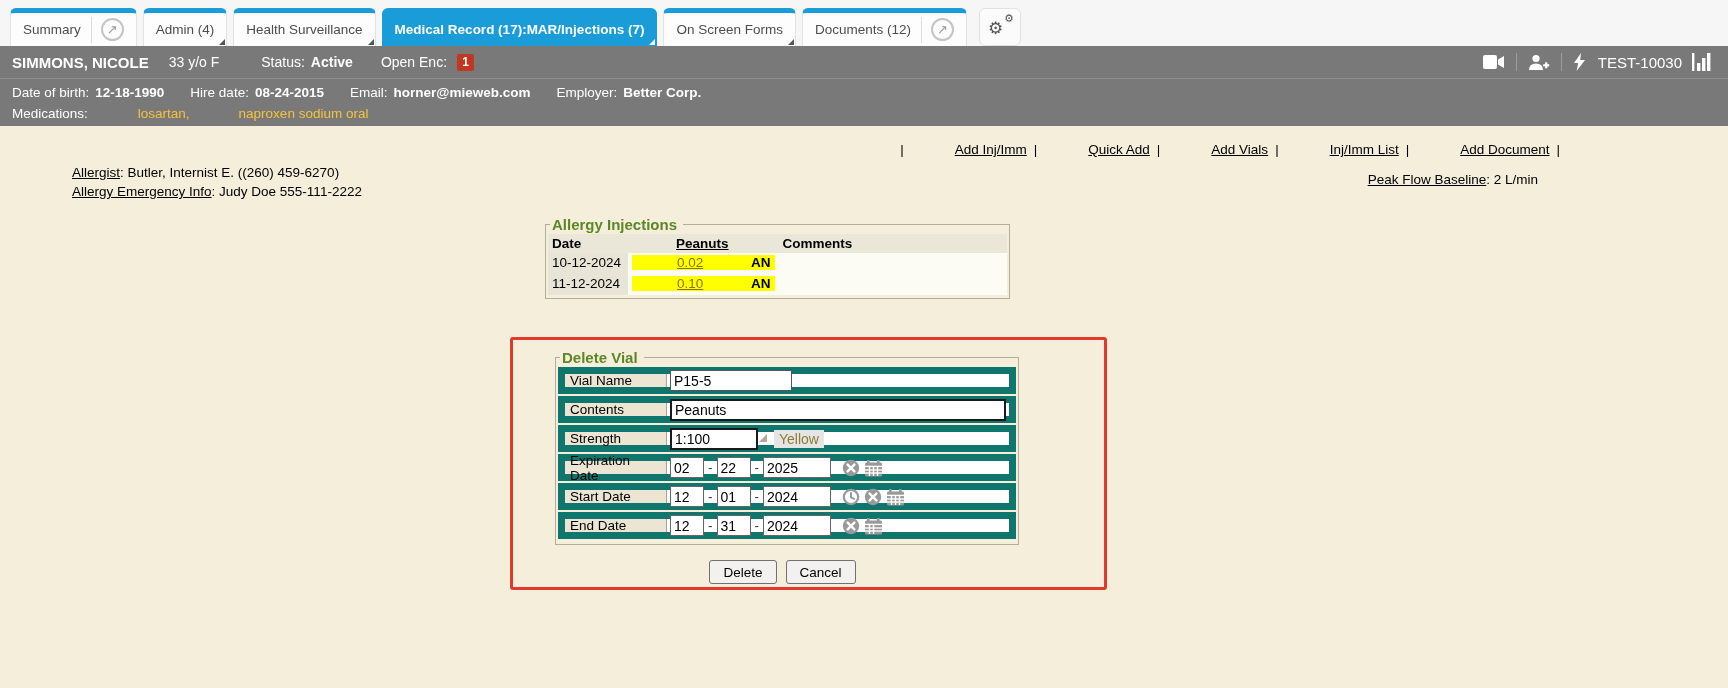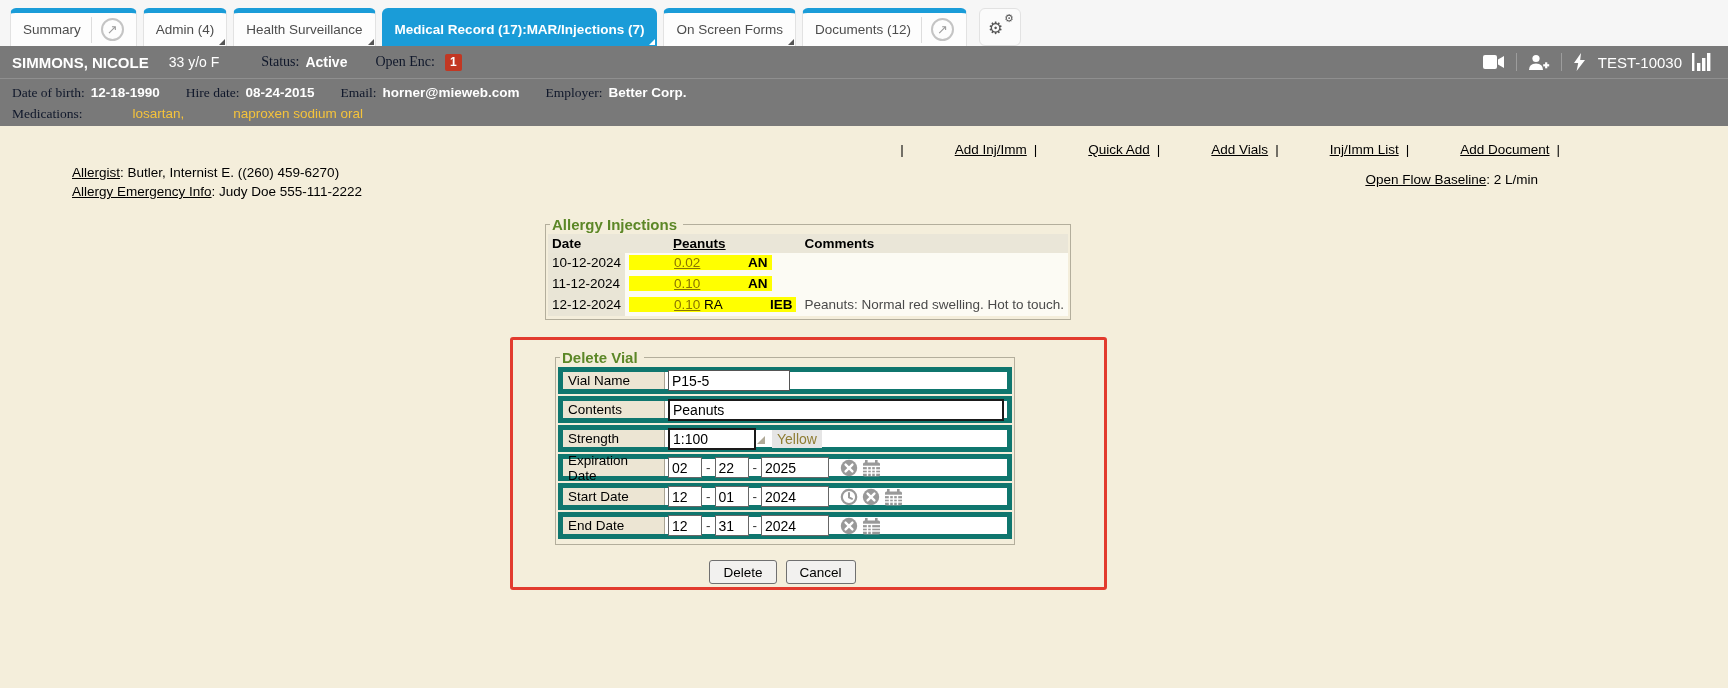--- a/index.html
+++ b/index.html
@@ -40,21 +40,21 @@
   .gear-main { position:absolute; left:8px; top:9px; font-size:17px; }
   .gear-small { position:absolute; right:6px; top:3px; font-size:11px; }
 
   
   .pt-bar {
     height:32px; background:#797979; color:#fff;
     display:flex; align-items:center; padding:0 14px 0 12px; font-size:14px;
   }
   .pt-name { font-weight:bold; font-size:15px; margin-right:20px; }
   .pt-agesex { margin-right:42px; }
-  .lbl { color:#0f172a;font-family:Liberation Serif, serif; }
+  .lbl { color:#ffffff; }
   .val { color:#fff; font-weight:bold; }
   .pt-pair { display:flex; gap:6px; align-items:center; }
   .gap28 { margin-right:28px; }
   .badge {
     background:#c23722; color:#fff; font-weight:bold; font-size:12px;
     width:17px; height:17px; display:flex; align-items:center; justify-content:center;
     border-radius:2px; margin-left:4px;
   }
   .spacer { flex:1; }
   .vdiv { width:1px; height:18px; background:#9d9d9d; margin:0 11px; }
@@ -106,21 +106,21 @@
   .comment-cell { color:#4a4a4a; white-space:normal; }
 
   
   .alert-box {
     position:absolute; left:510px; top:211px; width:597px; height:253px;
     border:3px solid #e23b2e; border-radius:3px;
   }
   .fs-delete { position:absolute; left:42px; top:9px; width:455px; }
 
   .form-row {
-    display:flex; align-items:stretch; border:5px solid #0f766e;
+    display:flex; align-items:stretch; border:7px solid #0f766e;
     background:#fff; margin-bottom:2px; height:27px;
   }
   .form-label {
     width:102px; background:#ece5d3; border-right:1px solid #a9a493;
     display:flex; align-items:center; padding:0 5px; flex:none;
   }
   .form-input-cell { flex:1; display:flex; align-items:center; padding:2px 3px; gap:3px; }
 
   .ti { font-family:inherit; font-size:14px; height:21px; padding:0 3px; border:1px solid #666; background:#fff; color:#000; }
   .ti-vial { width:122px; border-color:#555; }
@@ -265,21 +265,21 @@
     <span class="pipe">|</span>
     <a>Add Vials</a>
     <span class="pipe">|</span>
     <a>Inj/Imm List</a>
     <span class="pipe">|</span>
     <a>Add Document</a>
     <span class="pipe">|</span>
   </div>
 
   <div class="peak-flow">
-    <a class="ul-link">Open Flow Baseline</a><span>: 2 L/min</span>
+    <a class="ul-link">Peak Flow Baseline</a><span>: 2 L/min</span>
   </div>
 
   <fieldset class="fs fs-injections">
     <legend>Allergy Injections</legend>
     <table class="inj-table">
       <thead>
         <tr>
           <th class="col-date">Date</th>
           <th class="col-dose"><a class="ul-link" style="font-weight:bold">Peanuts</a></th>
           <th>Comments</th>
@@ -289,25 +289,20 @@
         <tr>
           <td class="date-cell">10-12-2024</td>
           <td><span class="hl"><a class="dose-link">0.02</a> <a class="tag-link">AN</a></span></td>
           <td class="comment-cell"></td>
         </tr>
         <tr>
           <td class="date-cell">11-12-2024</td>
           <td><span class="hl"><a class="dose-link">0.10</a> <a class="tag-link">AN</a></span></td>
           <td class="comment-cell"></td>
         </tr>
-        <tr>
-          <td class="date-cell">12-12-2024</td>
-          <td><span class="hl"><a class="dose-link">0.10</a> <span class="mid-code">RA</span> <a class="tag-link">IEB</a></span></td>
-          <td class="comment-cell">Peanuts: Normal red swelling. Hot to touch.</td>
-        </tr>
       </tbody>
     </table>
   </fieldset>
 
   <div class="alert-box">
     <fieldset class="fs fs-delete" style="position:absolute;">
       <legend>Delete Vial</legend>
 
       <div class="form-row">
         <div class="form-label">Vial Name</div>

